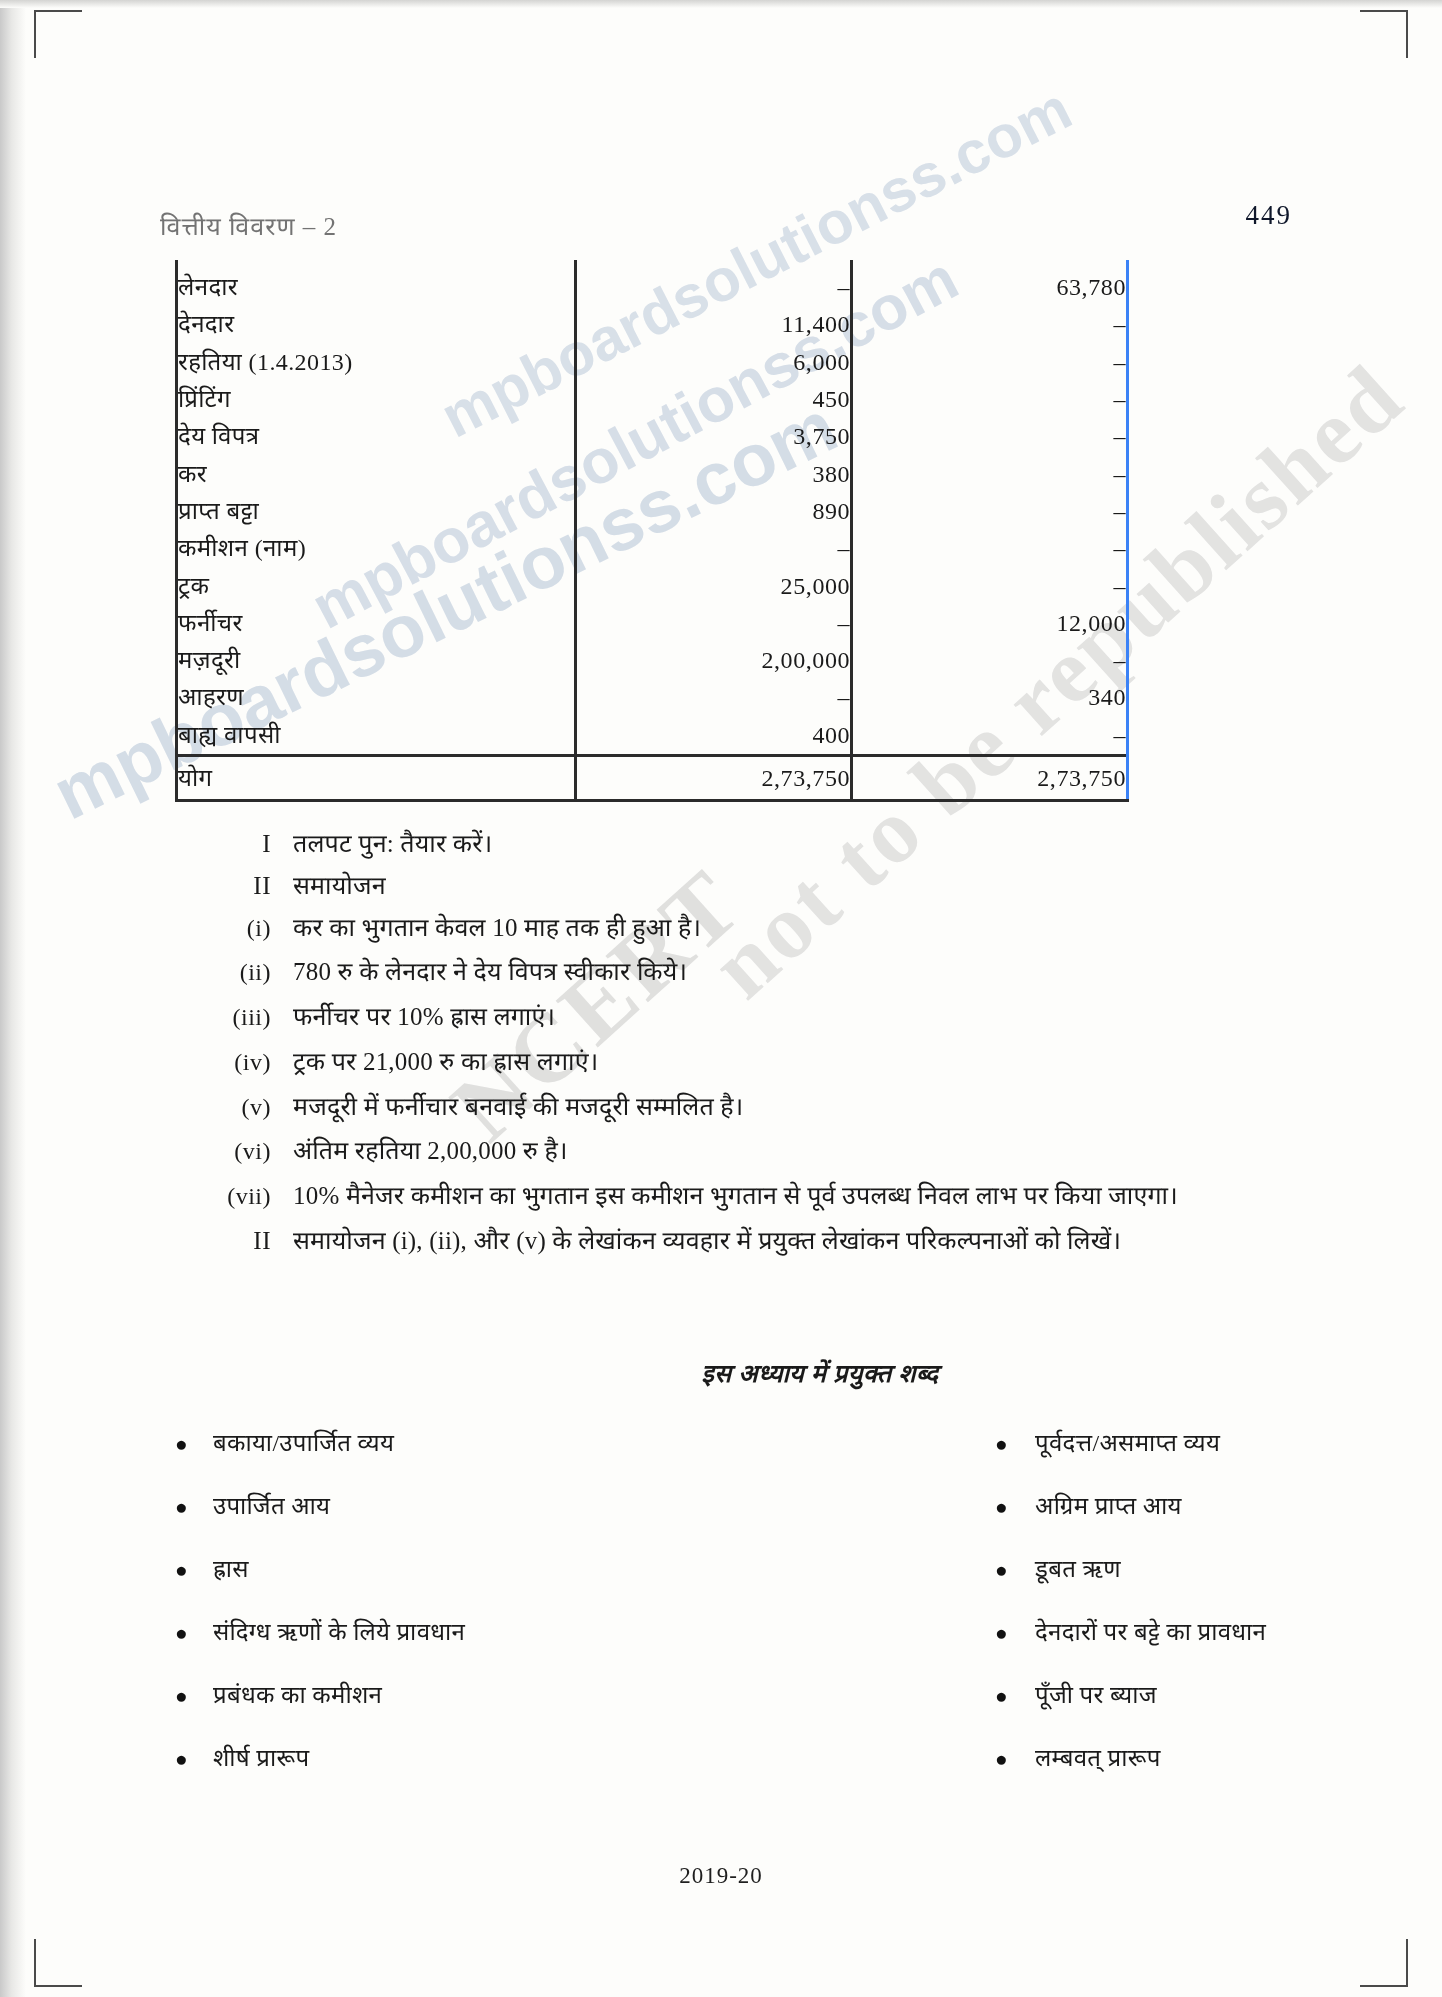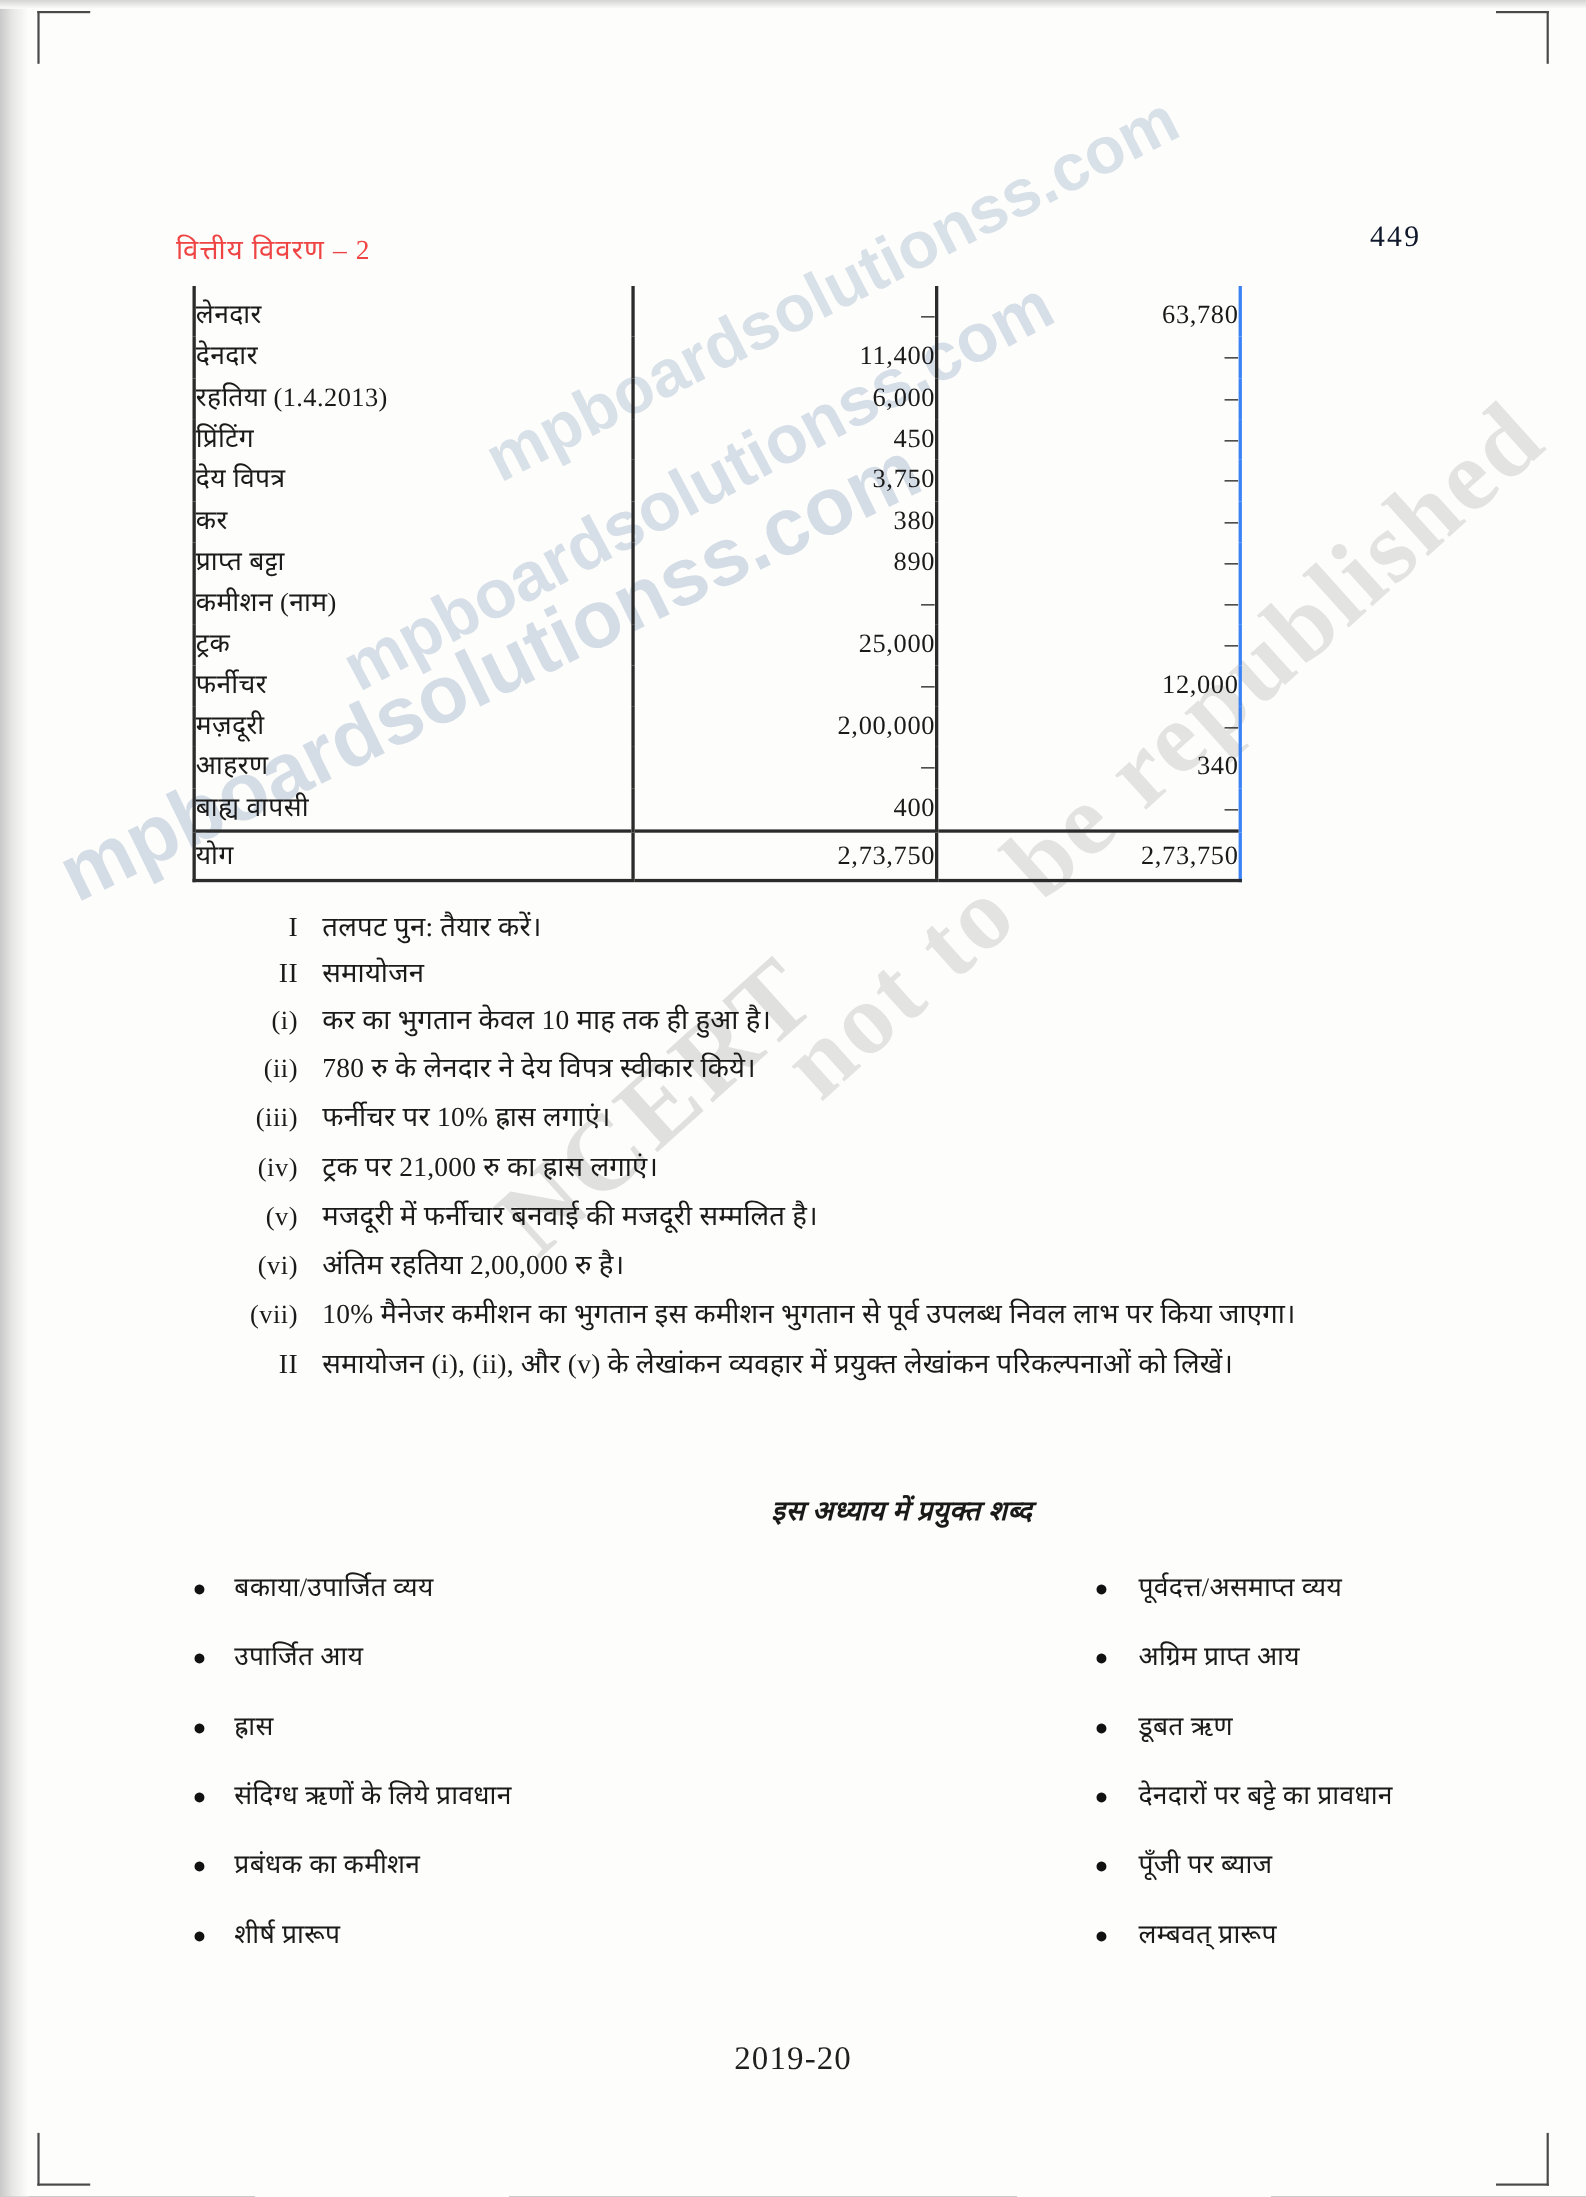--- a/index.html
+++ b/index.html
@@ -99,21 +99,21 @@
     left: 0; right: 0;
     top: 208px;
     height: 34px;
   }
   .running-head {
     position: absolute;
     left: 160px;
     top: 0;
     font-size: 25px;
     letter-spacing: 1px;
-    color: #ef4444;
+    color: #737373;
   }
   .folio {
     position: absolute;
     right: 150px;
     top: -8px;
     font-size: 27px;
     letter-spacing: 2px;
     color: #0f172a;
   }
 
@@ -230,21 +230,21 @@
   }
   .kt-col.right .kt-item { padding-left: 270px; }
   .kt-col.right .kt-bullet { flex: 0 0 40px; }
 
   
   .footer-year {
     position: absolute;
     left: 0; right: 0;
     bottom: 108px;
     text-align: center;
-    font-size: 30px;
+    font-size: 23px;
     letter-spacing: 1px;
     color: #1f1f1f;
   }
 </style>
 </head>
 <body>
 
 <div class="page">
 
   <div class="edge-shadow-left"></div>

